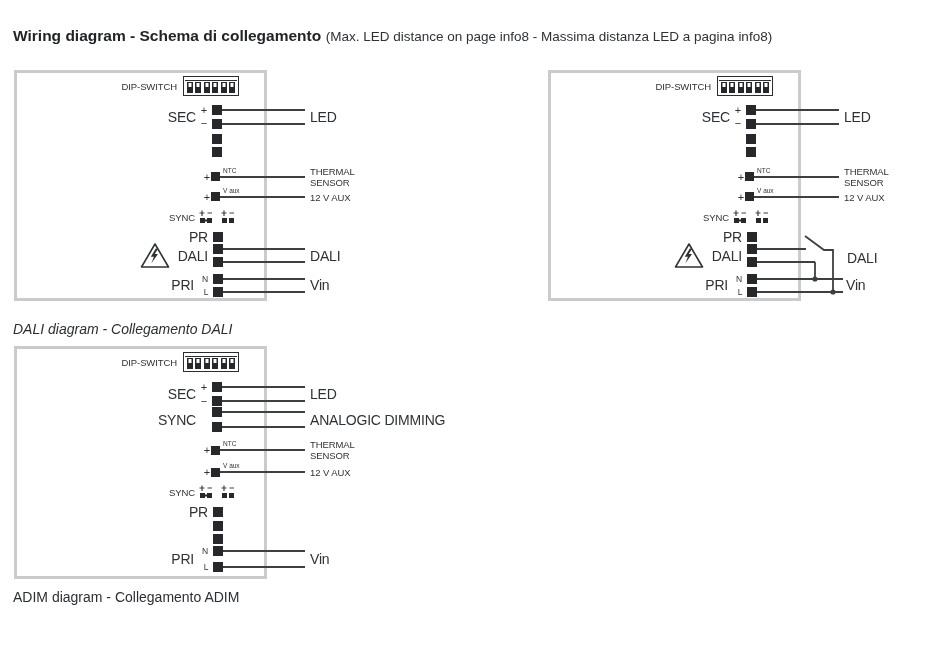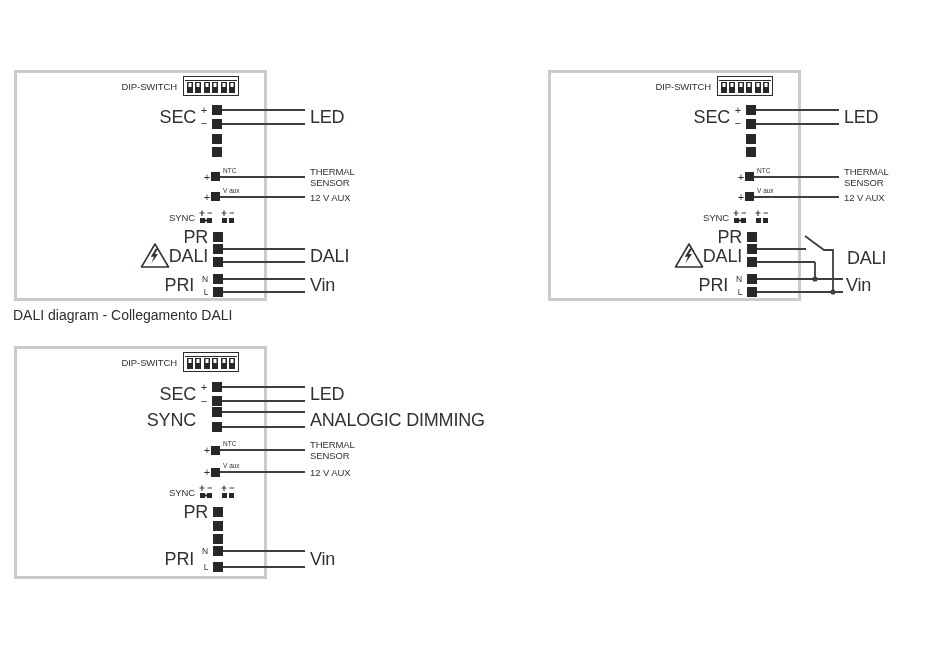--- a/index.html
+++ b/index.html
@@ -7,41 +7,45 @@
         font-family:"Liberation Sans",sans-serif;color:#2e3237;}
   .title{position:absolute;left:13px;top:27px;white-space:nowrap;}
   .t-main{font-weight:bold;font-size:15.5px;color:#222528;}
   .t-note{font-size:13.5px;color:#2e3237;}
   .caption{position:absolute;font-size:14px;color:#2b2e33;white-space:nowrap;}
   .dg{position:absolute;width:345px;height:245px;}
   .box{position:absolute;left:0;top:0;border:3px solid #c9cbcd;background:#fff;box-sizing:border-box;}
   .la{position:absolute;transform:translateY(-50%);white-space:nowrap;}
   .ra{position:absolute;transform:translateY(-50%);text-align:right;white-space:nowrap;}
   .c{position:absolute;transform:translate(-50%,-50%);white-space:nowrap;}
-  .L{font-size:18px;letter-spacing:-0.2px;}
+  .L{font-size:14px;letter-spacing:-0.2px;}
   .S{font-size:9.5px;letter-spacing:-0.1px;}
   .P{font-size:11px;}
   .T{font-size:8.5px;}
   .U{font-size:6.5px;}
   .w{position:absolute;height:2px;background:#3c4043;}
   .t{position:absolute;width:10px;height:10px;background:#26282c;}
   .t9{position:absolute;width:9px;height:9px;background:#26282c;}
   .dip{position:absolute;width:56px;height:20px;border:1.5px solid #2a2d31;background:#fff;
        box-sizing:border-box;display:flex;gap:2.5px;padding:4.5px 3px 2px 3px;}
   .dip::before{content:'';position:absolute;left:1px;right:1px;top:2.5px;height:1px;background:#2a2d31;}
   .dip i{flex:1;background:#26282c;position:relative;}
   .dip i::after{content:'';position:absolute;top:1.5px;left:50%;transform:translateX(-50%);
        width:3px;height:3.5px;background:#fff;}
   svg{position:absolute;overflow:visible;}
 </style>
 </head>
 <body>
 
 <div class="page">
 
+  <div class="title">
+    <span class="t-main">Wiring diagram - Schema di collegamento</span>
+    <span class="t-note">(Max. LED distance on page info8 - Massima distanza LED a pagina info8)</span>
+  </div>
 
   <section class="dg" style="left:14px;top:70px;">
     <div class="box" style="width:253px;height:231px;"></div>
     <div class="ra S" style="left:60px;width:103px;top:16px;">DIP-SWITCH</div>
     <div class="dip" style="left:169px;top:6px;">
         <i></i>
         <i></i>
         <i></i>
         <i></i>
         <i></i>
@@ -183,21 +187,21 @@
     <div class="la L" style="left:299px;top:188px;">DALI</div>
 
     <div class="ra L" style="left:116px;width:64px;top:215px;">PRI</div>
     <div class="c T" style="left:191px;top:209px;">N</div>
     <div class="c T" style="left:192px;top:222px;">L</div>
     <div class="t" style="left:199px;top:204px;"></div>
     <div class="t" style="left:199px;top:217px;"></div>
     <div class="la L" style="left:298px;top:215px;">Vin</div>
   </section>
 
-  <div class="caption" style="left:13px;top:307px;">DALI diagram - Collegamento DALI</div>
+  <div class="caption" style="left:13px;top:321px;font-style:italic;">DALI diagram - Collegamento DALI</div>
 
   <section class="dg" style="left:14px;top:346px;">
     <div class="box" style="width:253px;height:233px;"></div>
     <div class="ra S" style="left:60px;width:103px;top:16px;">DIP-SWITCH</div>
     <div class="dip" style="left:169px;top:6px;">
         <i></i>
         <i></i>
         <i></i>
         <i></i>
         <i></i>
@@ -254,14 +258,15 @@
     <div class="ra L" style="left:116px;width:64px;top:213px;">PRI</div>
     <div class="c T" style="left:191px;top:205px;">N</div>
     <div class="c T" style="left:192px;top:221px;">L</div>
     <div class="t" style="left:199px;top:200px;"></div>
     <div class="t" style="left:199px;top:216px;"></div>
     <div class="w" style="left:209px;top:204px;width:82px;"></div>
     <div class="w" style="left:209px;top:220px;width:82px;"></div>
     <div class="la L" style="left:296px;top:213px;">Vin</div>
   </section>
 
+  <div class="caption" style="left:13px;top:589px;">ADIM diagram - Collegamento ADIM</div>
 
 </div>
 
 </body></html>

